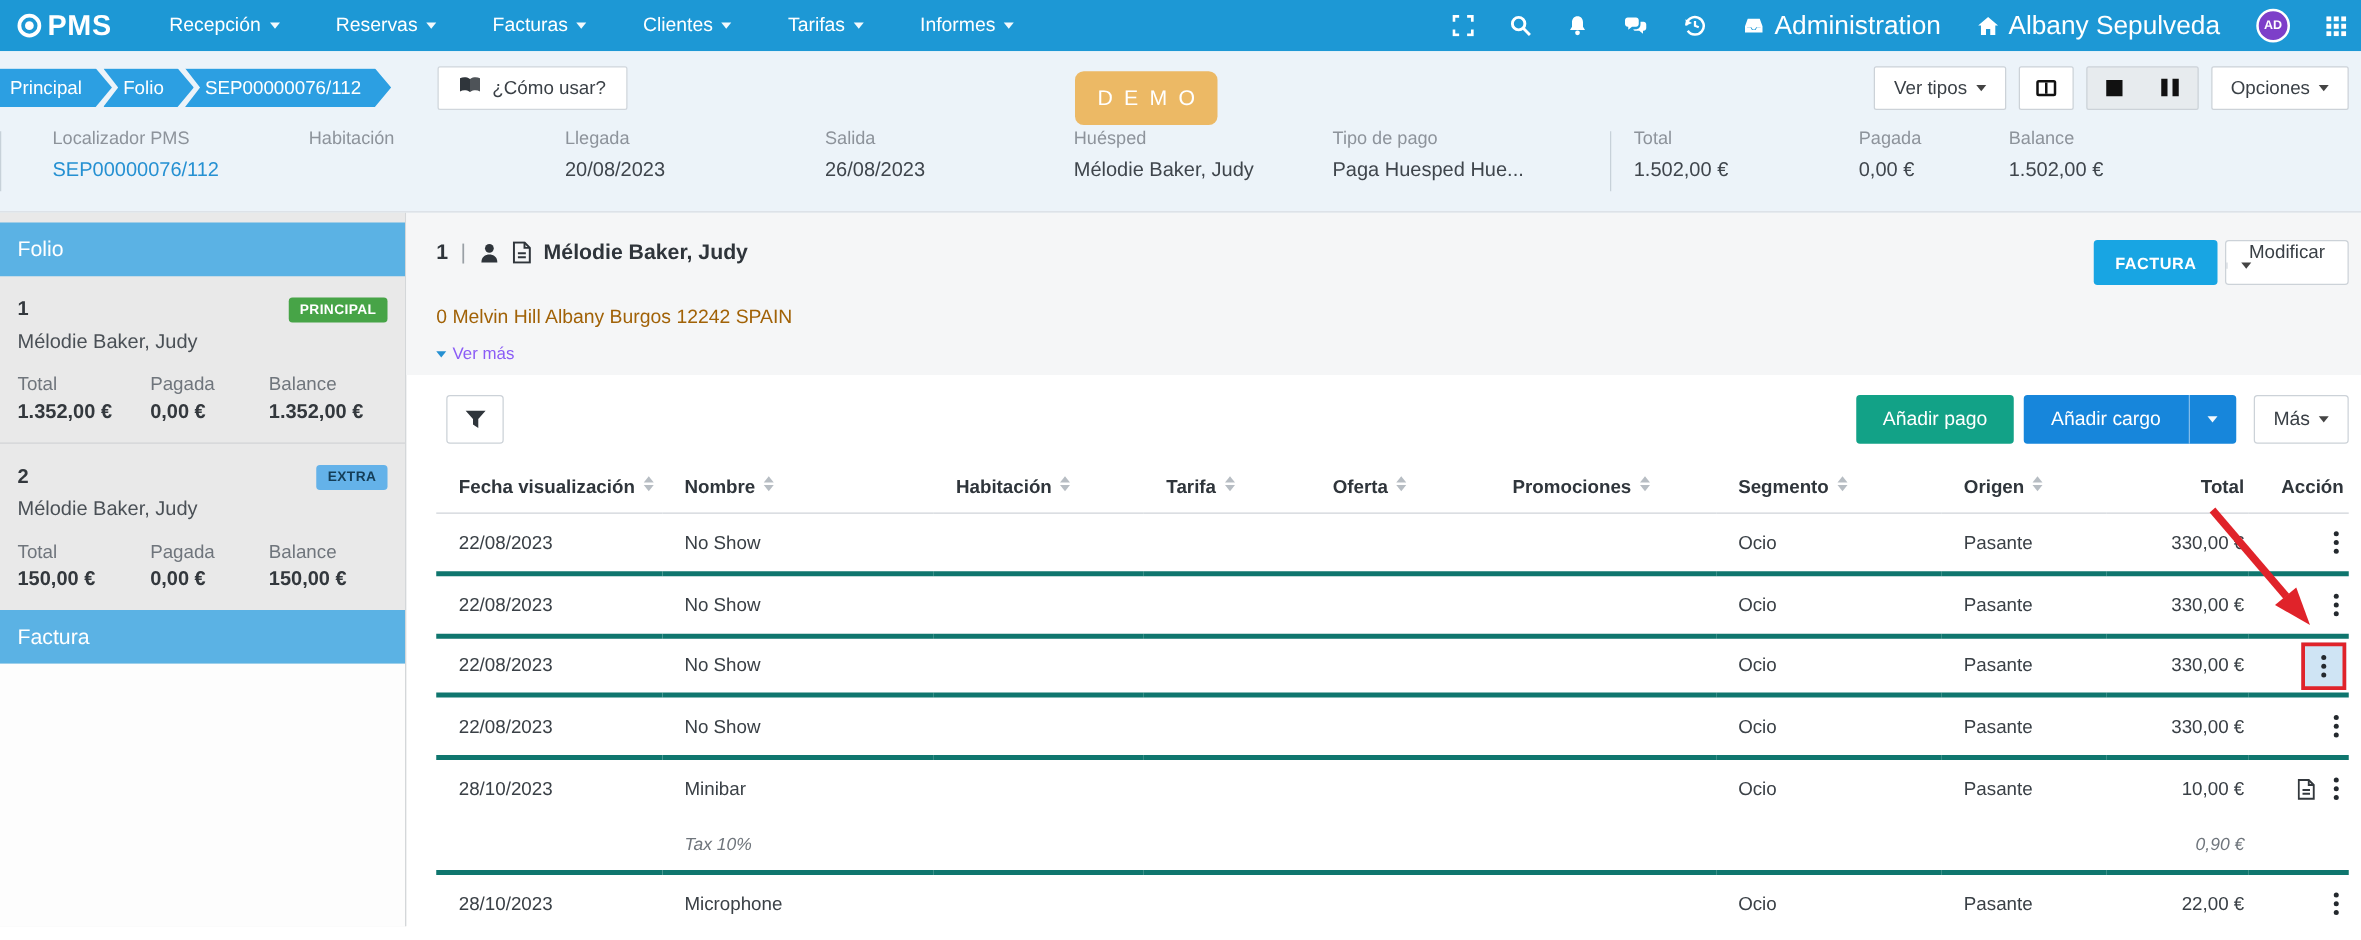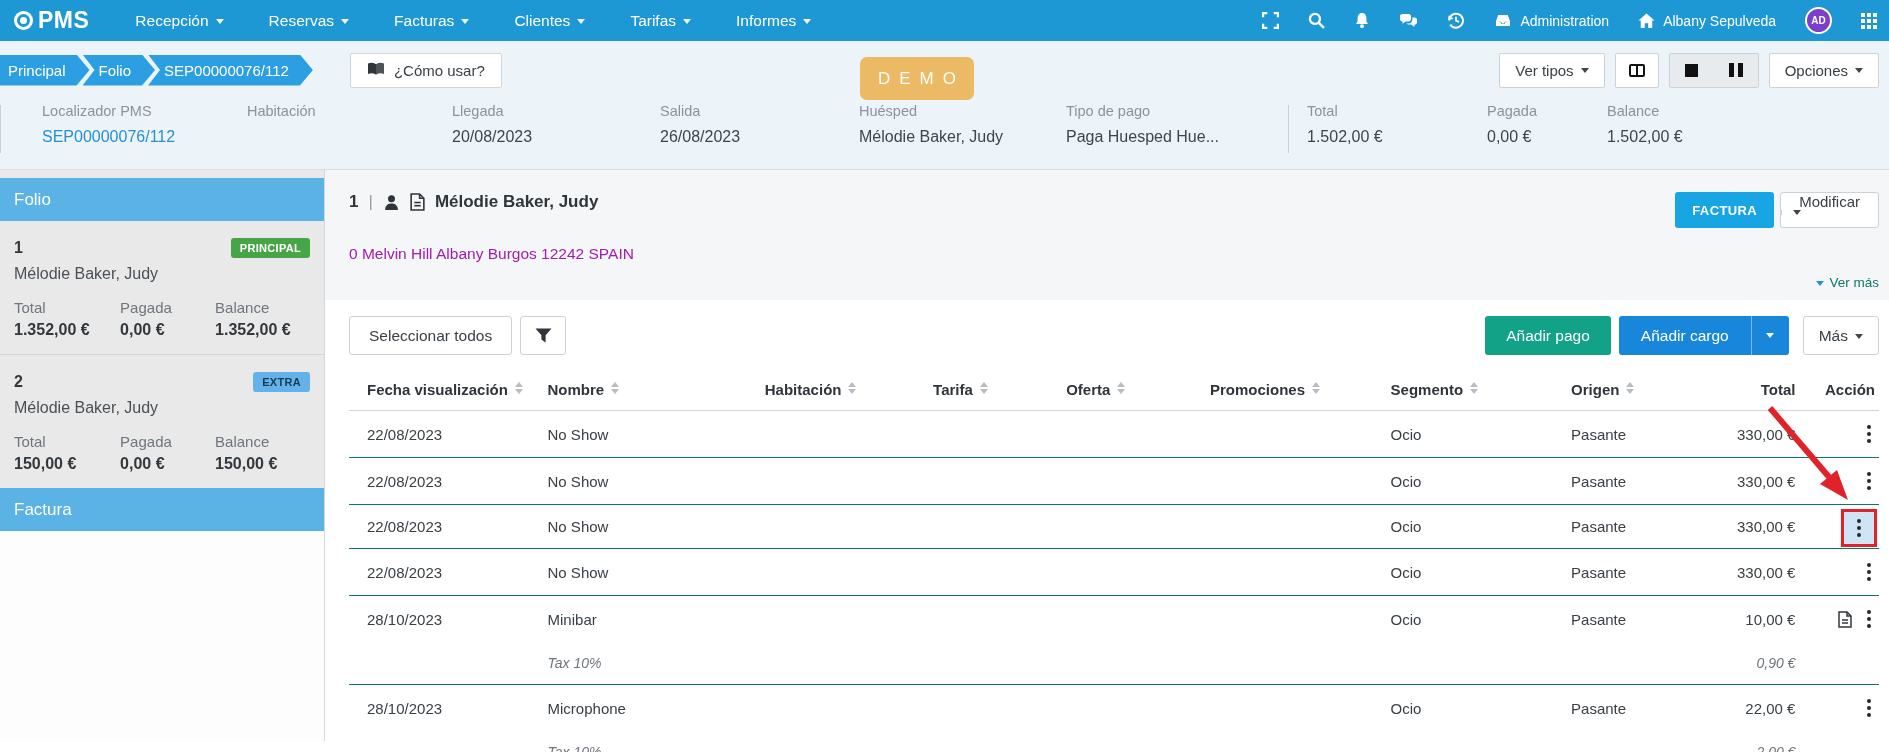--- a/index.html
+++ b/index.html
@@ -12,21 +12,21 @@
   
   .navbar { height:41px; background:#1d98d5; display:flex; align-items:center; padding:0 12px 0 14px; color:#fff; }
   .logo { display:flex; align-items:center; gap:5px; font-size:23px; font-weight:bold; letter-spacing:.5px; cursor:pointer; }
   .logo-mark { width:19px; height:19px; border:3px solid #fff; border-radius:50%; position:relative; }
   .logo-mark::after { content:""; position:absolute; left:3px; top:3px; width:7px; height:7px; background:#fff; border-radius:50%; }
   .menus { display:flex; gap:45px; margin-left:46px; font-size:15.5px; }
   .menu-item { cursor:pointer; white-space:nowrap; }
   .nav-right { margin-left:auto; display:flex; align-items:center; gap:29px; }
   .nav-icon { display:inline-flex; align-items:center; cursor:pointer; }
   .nav-icon svg { display:block; }
-  .nav-text-item { display:flex; align-items:center; gap:8px; font-size:14px; cursor:pointer; white-space:nowrap; }
+  .nav-text-item { display:flex; align-items:center; gap:8px; font-size:21px; cursor:pointer; white-space:nowrap; }
   .avatar { width:27px; height:27px; background:#7d3fc9; border:2px solid #fff; border-radius:50%; display:flex; align-items:center; justify-content:center; font-size:10px; font-weight:bold; cursor:pointer; }
 
   
   .header-strip { background:#ecf3f9; border-bottom:1px solid #d7dde2; position:relative; }
   .crumb-row { height:58px; display:flex; align-items:center; position:relative; }
   .breadcrumbs { display:flex; align-items:center; }
   .crumb { background:#2c9fe2; color:#fff; font-size:15px; height:31px; line-height:31px; padding:0 24px 0 16px; clip-path:polygon(0 0, calc(100% - 13px) 0, 100% 50%, calc(100% - 13px) 100%, 0 100%, 12px 50%); margin-right:-7px; cursor:pointer; white-space:nowrap; }
   .crumb.first { clip-path:polygon(0 0, calc(100% - 13px) 0, 100% 50%, calc(100% - 13px) 100%, 0 100%); padding-left:8px; }
   .help-btn { margin-left:44px; height:35px; background:#fff; border:1px solid #d0d6dc; border-radius:2px; font-size:15px; color:#3a4046; display:flex; align-items:center; gap:9px; padding:0 16px; cursor:pointer; font-family:inherit; }
   .demo-badge { position:absolute; left:860px; top:16px; width:114px; height:43px; background:#ecb965; border-radius:7px; color:#fff; font-weight:normal; font-size:17px; letter-spacing:9px; display:flex; align-items:center; justify-content:center; padding-left:9px; }
@@ -76,38 +76,38 @@
   .guest-top { display:flex; align-items:flex-start; }
   .guest-title { display:flex; align-items:center; gap:10px; font-size:17px; }
   .guest-num { font-weight:bold; color:#2f353b; }
   .guest-pipe { color:#9aa0a6; }
   .guest-name { font-weight:bold; color:#2f353b; }
   .guest-actions { margin-left:auto; display:flex; gap:6px; }
   .factura-btn { background:#18a5e3; border:none; color:#fff; font-weight:bold; font-size:13px; letter-spacing:.4px; height:36px; padding:0 17px; border-radius:3px; cursor:pointer; font-family:inherit; }
   .split-white { display:flex; height:36px; background:#fff; border:1px solid #ccd2d8; border-radius:3px; overflow:hidden;flex-direction:column; }
   .split-white .main-part { padding:0 18px; display:flex; align-items:center; font-size:15px; color:#3a4046; cursor:pointer; }
   .split-white .caret-part { width:31px; border-left:1px solid #ccd2d8; display:flex; align-items:center; justify-content:center; cursor:pointer; }
-  .guest-address { margin-top:17px; font-size:15.5px; color:#a21caf; }
-  .ver-mas { text-align:right; margin-top:12px; font-size:13.5px; color:#0f766e; cursor:pointer; }
+  .guest-address { margin-top:17px; font-size:15.5px; color:#a16207; }
+  .ver-mas { margin-top:12px; font-size:13.5px; color:#8b5cf6; cursor:pointer; }
 
   .toolbar { margin-top:16px; display:flex; align-items:center; }
   .sel-btn { height:39px; background:#fff; border:1px solid #ccd2d8; border-radius:3px; font-size:15.5px; color:#3a4046; padding:0 19px; cursor:pointer; font-family:inherit; }
   .filter-btn { height:39px; width:46px; margin-left:8px; background:#fff; border:1px solid #ccd2d8; border-radius:3px; display:flex; align-items:center; justify-content:center; cursor:pointer; }
   .toolbar-right { margin-left:auto; display:flex; align-items:center; }
   .pay-btn { height:39px; background:#12a287; color:#fff; border:none; border-radius:3px; font-size:15.5px; padding:0 21px; cursor:pointer; font-family:inherit; }
   .charge-split { height:39px; margin-left:8px; background:#1786db; color:#fff; border-radius:3px; display:flex; overflow:hidden; }
   .charge-split .main-part { padding:0 22px; display:flex; align-items:center; font-size:15.5px; cursor:pointer; }
   .charge-split .caret-part { width:38px; border-left:1px solid rgba(255,255,255,.45); display:flex; align-items:center; justify-content:center; cursor:pointer; }
   .mas-btn { height:39px; margin-left:14px; background:#fff; border:1px solid #ccd2d8; border-radius:3px; font-size:15.5px; color:#3a4046; padding:0 15px; cursor:pointer; font-family:inherit; }
 
   table.charges { width:100%; border-collapse:collapse; table-layout:fixed; margin-top:14px; }
   .charges th { font-size:15px; font-weight:bold; color:#2f353b; text-align:left; padding:12px 4px 12px 18px; border-bottom:1px solid #cfd4d9; white-space:nowrap; cursor:pointer; }
   .charges th.right, .charges td.right { text-align:right; padding-left:4px; padding-right:4px; }
   .charges td { font-size:15px; color:#3a4046; padding:13px 4px 13px 18px; white-space:nowrap; overflow:hidden; }
-  .charges tr.bordered td { border-bottom:1px solid #0f766e; }
+  .charges tr.bordered td { border-bottom:4px solid #0f766e; }
   .charges td.subcell { font-style:italic; color:#6f757c; font-size:14px; }
   .sort { display:inline-block; margin-left:7px; vertical-align:1px; }
   .sort i { display:block; width:0; height:0; border-left:4px solid transparent; border-right:4px solid transparent; }
   .sort .up { border-bottom:5px solid #b7bdc3; margin-bottom:2px; }
   .sort .dn { border-top:5px solid #b7bdc3; }
   .action-cell { display:inline-flex; align-items:center; gap:11px; vertical-align:middle; }
   .kebab { display:inline-flex; flex-direction:column; gap:3px; padding:1px 4px; cursor:pointer; }
   .kebab i { width:4px; height:4px; border-radius:50%; background:#24292e; display:block; }
   .doc-btn { display:inline-flex; cursor:pointer; }
   .hl-box { display:inline-flex; border:3px solid #e0232a; background:#cfe4f4; padding:6px 9px; margin:-12px -2px -12px 0; }
@@ -369,21 +369,20 @@
             </div>
           </div>
         </div>
         <div class="guest-address">0 Melvin Hill Albany Burgos 12242 SPAIN</div>
         <div class="ver-mas">
           <span class="caret blue" style="border-top-color:#2590d2;"></span><span>Ver más</span>
         </div>
       </div>
 
       <div class="toolbar">
-        <button class="sel-btn">Seleccionar todos</button>
         <span class="filter-btn">
           <svg width="17" height="15" viewBox="0 0 16 14" fill="#2f353b">
               <path d="M0.5 0.5 H15.5 L10 6.8 V13.5 L6 10.8 V6.8 Z"></path>
             </svg>
         </span>
         <div class="toolbar-right">
           <button class="pay-btn">Añadir pago</button>
           <div class="charge-split">
             <span class="main-part">Añadir cargo</span>
             <span class="caret-part">

